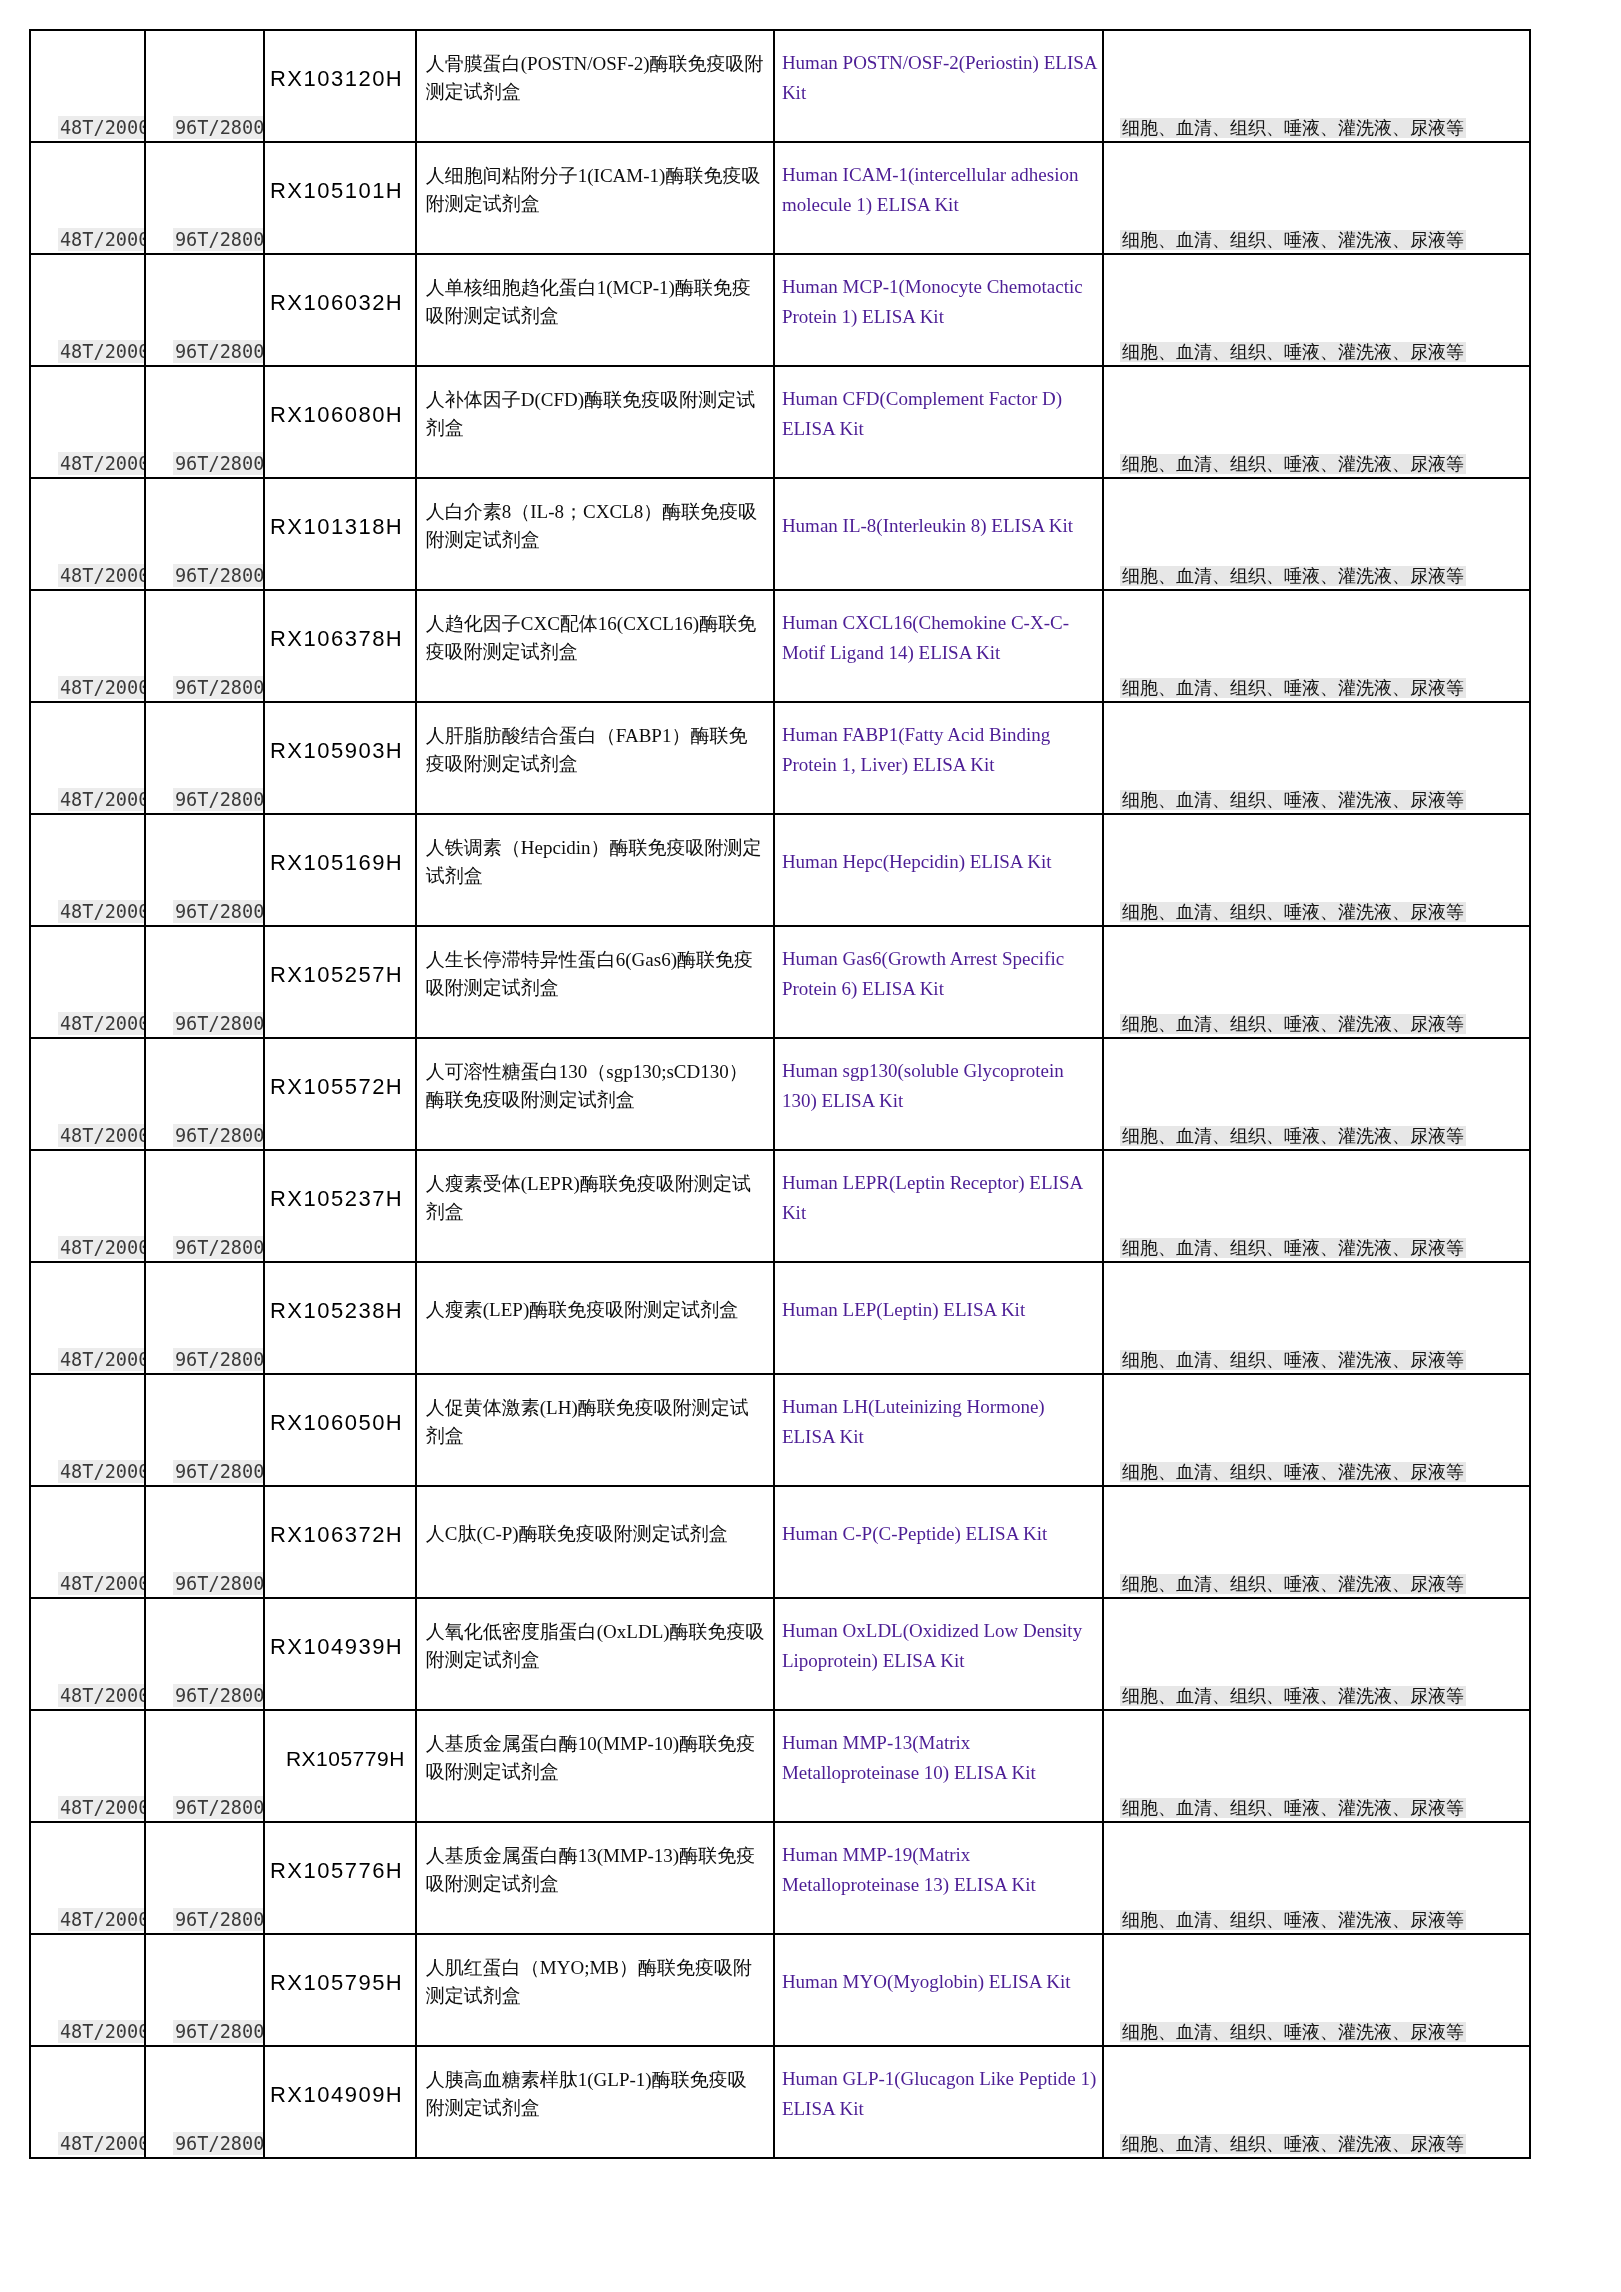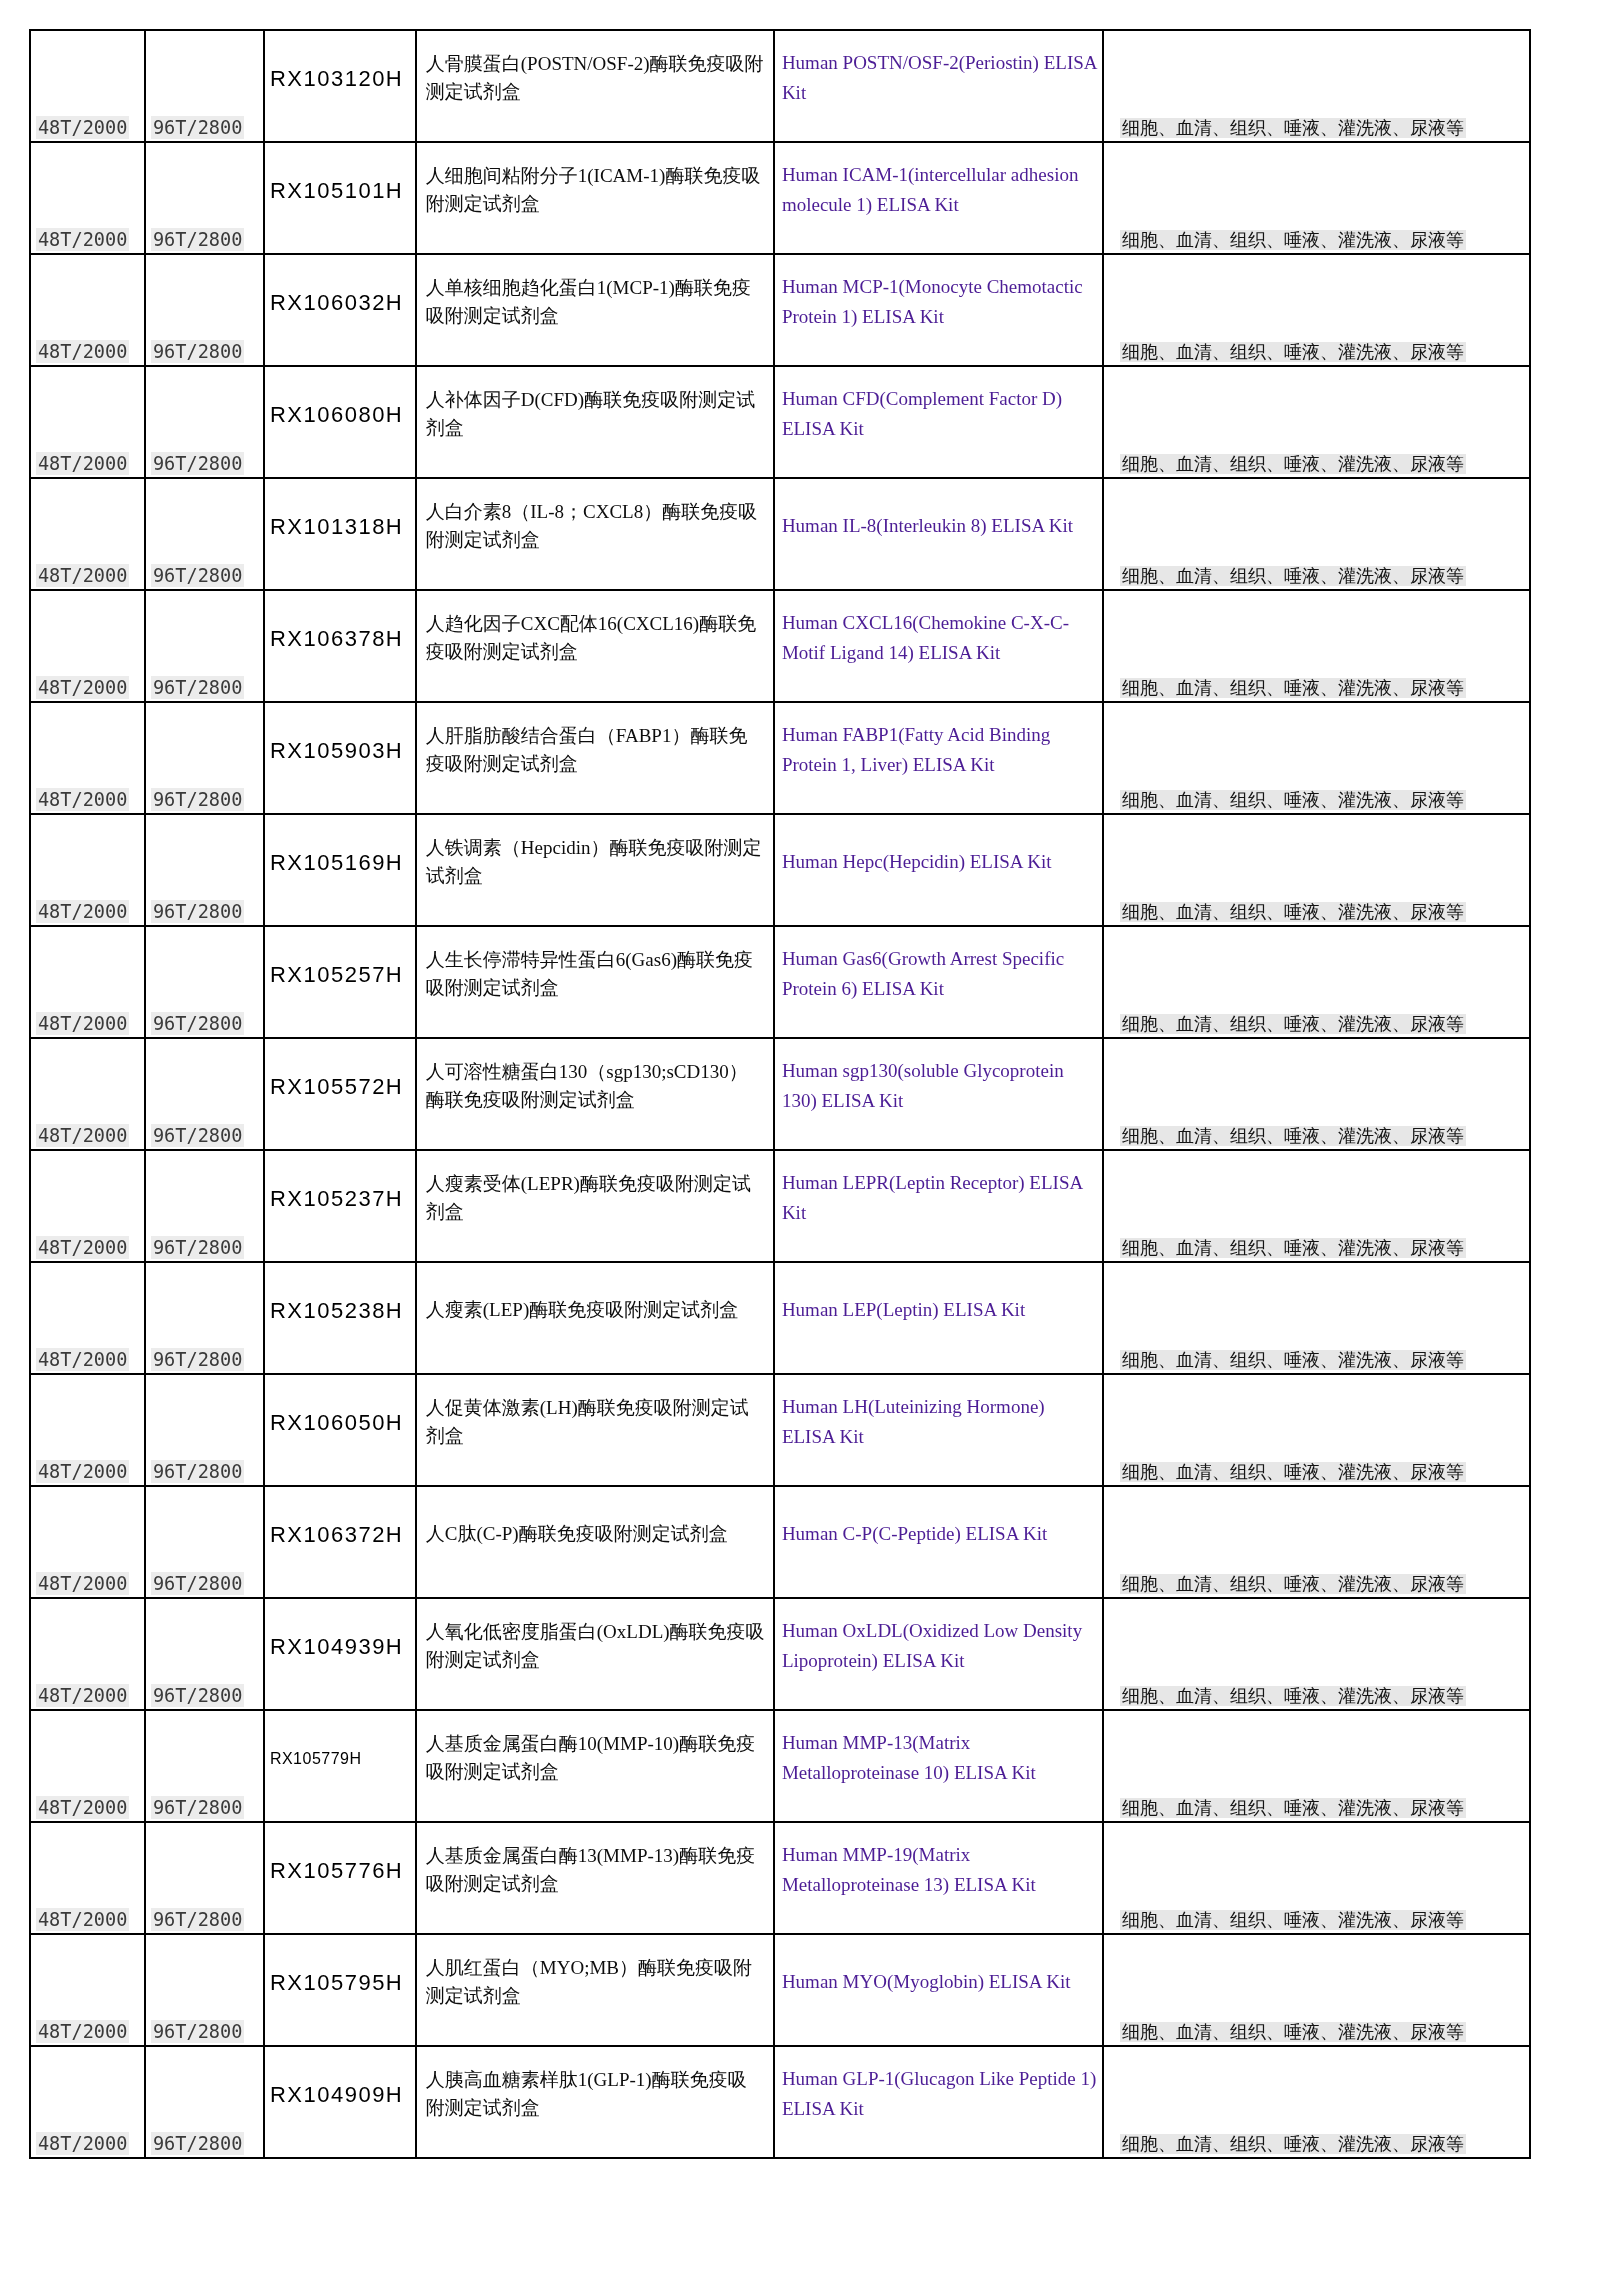--- a/index.html
+++ b/index.html
@@ -35,37 +35,39 @@
     vertical-align: bottom;
     padding: 0 0 2.9px 4.9px;
   }
   .price {
     font-family: "DejaVu Sans Mono", monospace;
     font-size: 18.6px;
     color: #3a3a3a;
     background: #ececec;
     padding: 1px 2px;
     white-space: nowrap;
+    margin-left: 22px;
   }
   
   td.c3 {
     vertical-align: middle;
     padding: 0 0 13.7px 4.9px;
   }
   .cat {
     font-family: Liberation Sans, sans-serif;
     font-size: 22px;
     letter-spacing: 1.5px;
     color: #000000;
     white-space: nowrap;
   }
   .cat.sans {
     font-family: "Liberation Sans", "DejaVu Sans", sans-serif;
     letter-spacing: 0.5px;
-    font-size: 16px;
+    font-size: 21px;
+    margin-left: 16px;
   }
   
   td.c4 {
     vertical-align: middle;
     padding: 0 7.8px 15.7px 8.8px;
     margin-top: 44px;
   }
   .cn {
     font-size: 19px;
     line-height: 28px;

